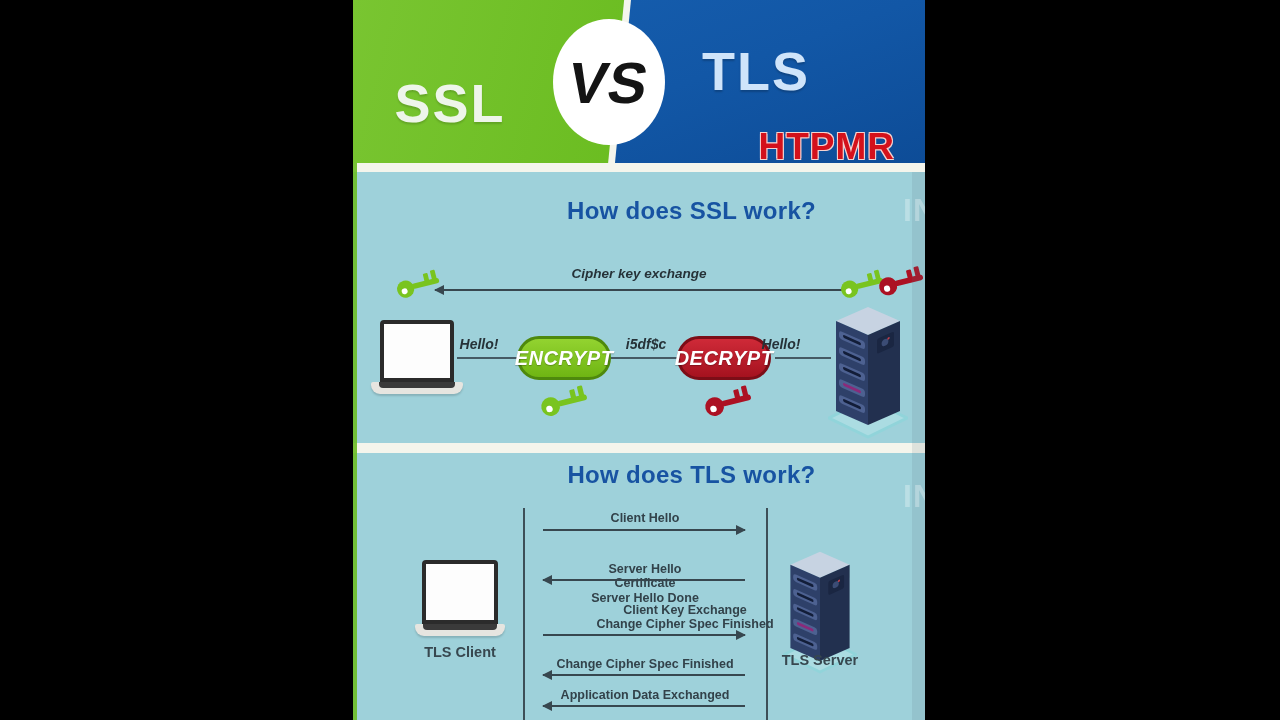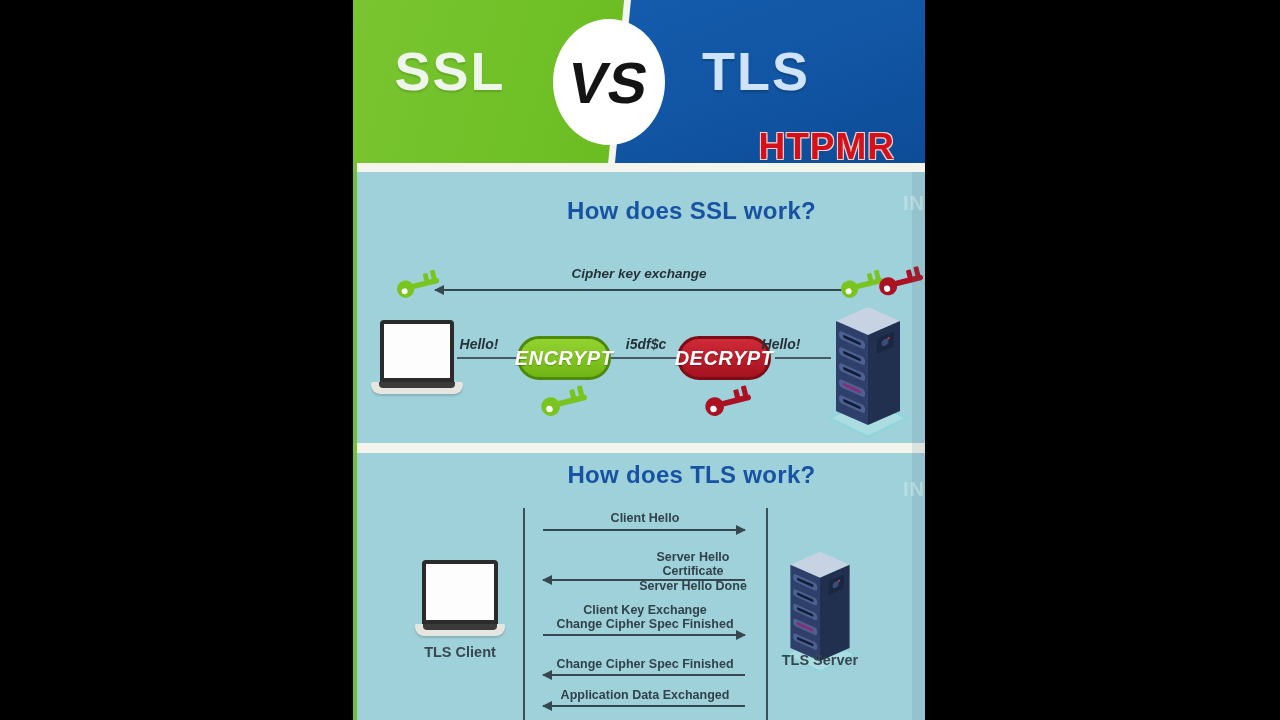--- a/index.html
+++ b/index.html
@@ -8,35 +8,35 @@
   .stage{position:absolute;left:353px;top:0;width:572px;height:720px;background:#9ed1da;overflow:hidden;}
 
   
   .header{position:absolute;left:0;top:0;width:572px;height:163px;background:#f4f5ec;}
   .half{position:absolute;top:0;height:163px;width:572px;left:0;}
   .half.green{background:linear-gradient(105deg,#79c531 0%,#68bb1e 60%,#5fb215 100%);
               clip-path:polygon(0 0,47.4% 0,44.6% 100%,0 100%);}
   .half.blue{background:linear-gradient(160deg,#1760b1 0%,#1257a6 55%,#0d4c97 100%);
              clip-path:polygon(48.6% 0,100% 0,100% 100%,45.8% 100%);}
   .hdr-label{position:absolute;top:44px;font-size:54px;font-weight:800;letter-spacing:2px;line-height:1;}
-  .hdr-ssl{left:32px;width:130px;text-align:center;color:#eef5ea;text-shadow:0 2px 2px rgba(0,0,0,.15);}
+  .hdr-ssl{left:32px;width:130px;text-align:center;color:#eef5ea;text-shadow:0 2px 2px rgba(0,0,0,.15);margin-top:32px;}
   .hdr-tls{left:338px;width:130px;text-align:center;color:#cfe4fa;text-shadow:0 2px 2px rgba(0,0,0,.2);}
   .vs-badge{position:absolute;left:200px;top:19px;width:112px;height:126px;background:#fff;
             border-radius:50%;display:flex;align-items:center;justify-content:center;}
   .vs-badge span{font-size:58px;font-weight:900;color:#141414;transform:skewX(-10deg) ;letter-spacing:1px;}
   .htpmr{position:absolute;right:30px;top:126px;font-size:37px;font-weight:700;letter-spacing:1px;
          color:#d4111b;text-shadow:-1px -1px 0 #f6d2cf,1px -1px 0 #f6d2cf,-1px 1px 0 #f6d2cf,1px 1px 0 #f6d2cf;}
 
   
   .divider{position:absolute;left:0;width:572px;background:#f4f5ec;}
   .d1{top:163px;height:9px;}
   .d2{top:443px;height:10px;}
   .edge-green{position:absolute;left:0;top:163px;width:4px;height:557px;background:#6bbc23;opacity:.9;}
   .edge-band{position:absolute;right:0;top:172px;width:13px;height:548px;background:rgba(90,115,125,.14);}
-  .edge-wm{position:absolute;left:550px;width:40px;font-size:20px;font-weight:800;
+  .edge-wm{position:absolute;left:550px;width:40px;font-size:32px;font-weight:800;
            color:rgba(255,255,255,.30);letter-spacing:1px;}
 
   
   .section-title{position:absolute;left:0;width:677px;text-align:center;font-size:24px;font-weight:800;
                  color:#1753a2;letter-spacing:.3px;}
   .ssl-title{top:197px;}
   .tls-title{top:461px;}
 
   .lbl-italic{position:absolute;font-style:italic;font-weight:700;color:#263238;font-size:14px;white-space:nowrap;}
 
@@ -191,28 +191,28 @@
     <div class="section-title tls-title">How does TLS work?</div>
 
     <div class="vline" style="left:170px;top:508px;height:212px;"></div>
     <div class="vline" style="left:413px;top:508px;height:212px;"></div>
 
     <div class="msg" style="top:511px;">
       <span>Client Hello</span>
     </div>
     <div class="arrow right" style="left:190px;top:529px;width:202px;"></div>
 
-    <div class="msg" style="top:550px;padding-left:48px;">
+    <div class="msg" style="top:562px;">
       <span style="display:block">Server Hello</span>
       <span style="display:block">Certificate</span>
       <span style="display:block">Server Hello Done</span>
     </div>
     <div class="arrow left" style="left:190px;top:579px;width:202px;"></div>
 
-    <div class="msg" style="top:603px;">
+    <div class="msg" style="top:603px;padding-left:40px;">
       <span style="display:block">Client Key Exchange</span>
       <span style="display:block">Change Cipher Spec Finished</span>
     </div>
     <div class="arrow right" style="left:190px;top:634px;width:202px;"></div>
 
     <div class="msg" style="top:657px;">
       <span>Change Cipher Spec Finished</span>
     </div>
     <div class="arrow left" style="left:190px;top:674px;width:202px;"></div>
 

